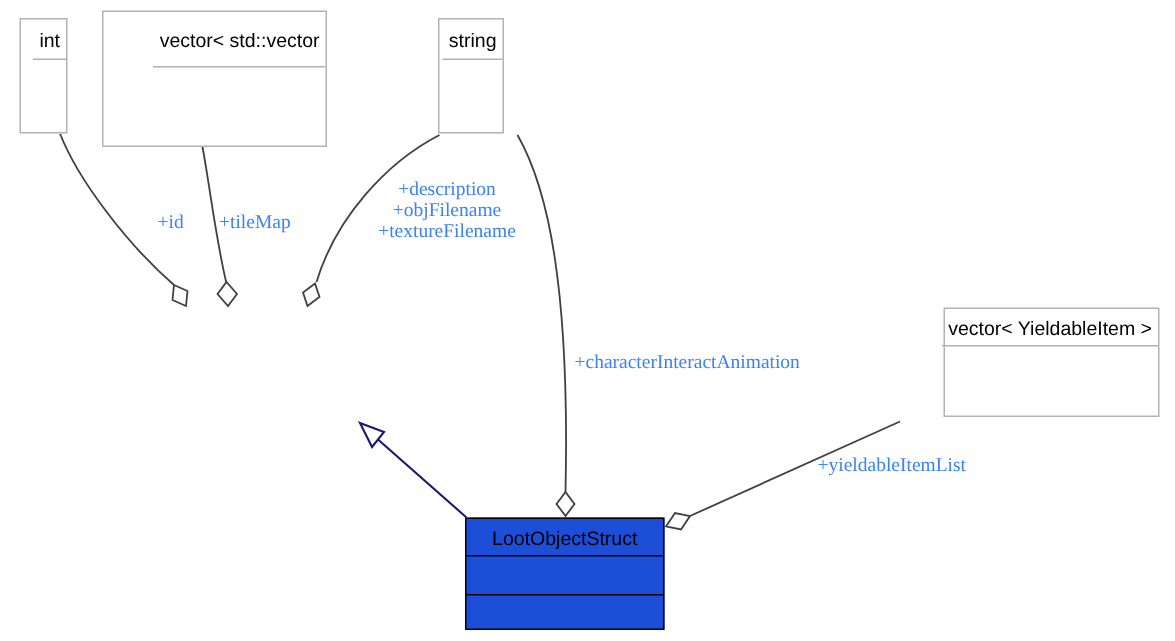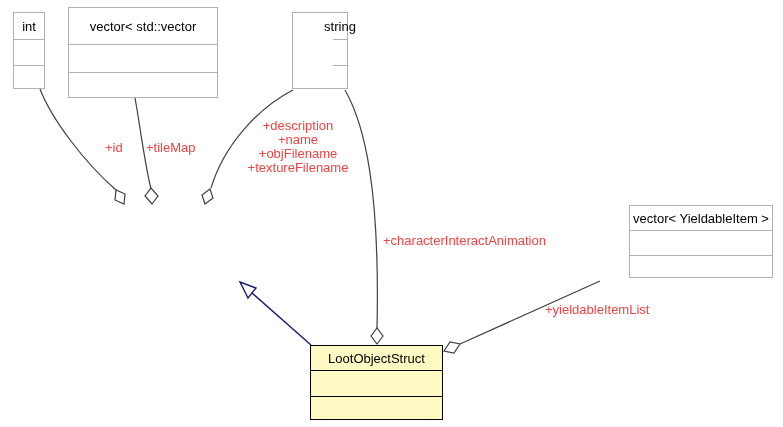--- a/index.html
+++ b/index.html
@@ -15,44 +15,45 @@
     position:absolute;
     z-index:2;
     display:flex;
     flex-direction:column;
     background:#ffffff;
     box-sizing:border-box;
     font-size:13px;
     color:#000000;
     cursor:pointer;
   }
-  .node.t-gray{border:1px solid #b2b2b2;}
+  .node.t-gray{border:1px solid #b2b2b2;align-items:flex-end;}
   .node.t-gray .n-title,
   .node.t-gray .n-mid{border-bottom:1px solid #b2b2b2;}
   .node.t-black{border:1px solid #000000;}
   .node.t-black .n-title,
   .node.t-black .n-mid{border-bottom:1px solid #000000;}
-  .node.focus{background:#fef9c3;}
+  .node.focus{background:#1d4ed8;}
   .n-title{
     display:flex;align-items:center;justify-content:center;
     text-align:center;
     flex:none;
     line-height:15px;
     padding:0 4px;
     white-space:nowrap;
   }
   .n-mid{flex:none;}
   .n-bot{flex:1 1 auto;}
   .elabel{
     position:absolute;
     z-index:3;
     font-size:13px;
-    color:#ef4444;
+    color:#3b82f6;
     white-space:nowrap;
     line-height:14px;
+    font-family:Liberation Serif, serif;
   }
   .elabel.center{text-align:center;}
 </style>
 </head>
 <body>
 
 <div class="canvas">
 
   <svg class="edges" width="783" height="427" viewBox="0 0 783 427">
 
@@ -82,21 +83,21 @@
   </div>
 
   <div class="node t-gray" style="left:68px;top:7px;width:150px;height:91px;">
     <div class="n-title" style="height:36px;flex-direction:row;justify-content:center;">
       <span>vector&lt; std::vector</span>
     </div>
     <div class="n-mid" style="height:27px;"></div>
     <div class="n-bot"></div>
   </div>
 
-  <div class="node t-gray" style="left:292px;top:12px;width:56px;height:77px;padding-left:40px;">
+  <div class="node t-gray" style="left:292px;top:12px;width:44px;height:77px;padding-left:40px;">
     <div class="n-title" style="height:26px;">string</div>
     <div class="n-mid" style="height:25px;"></div>
     <div class="n-bot"></div>
   </div>
 
 
   <div class="node t-gray" style="left:629px;top:205px;width:144px;height:73px;">
     <div class="n-title" style="height:24px;">vector&lt; YieldableItem &gt;</div>
     <div class="n-mid" style="height:24px;"></div>
     <div class="n-bot"></div>
@@ -107,21 +108,20 @@
     <div class="n-mid" style="height:25px;"></div>
     <div class="n-bot"></div>
   </div>
 
   <div class="elabel" style="left:105px;top:141px;">+id</div>
 
   <div class="elabel" style="left:146px;top:141px;">+tileMap</div>
 
   <div class="elabel center" style="left:233px;top:119px;width:130px;">
     <div>+description</div>
-    <div>+name</div>
     <div>+objFilename</div>
     <div>+textureFilename</div>
   </div>
 
   <div class="elabel" style="left:383px;top:234px;">+characterInteractAnimation</div>
 
   <div class="elabel" style="left:545px;top:303px;">+yieldableItemList</div>
 
 </div>
 

